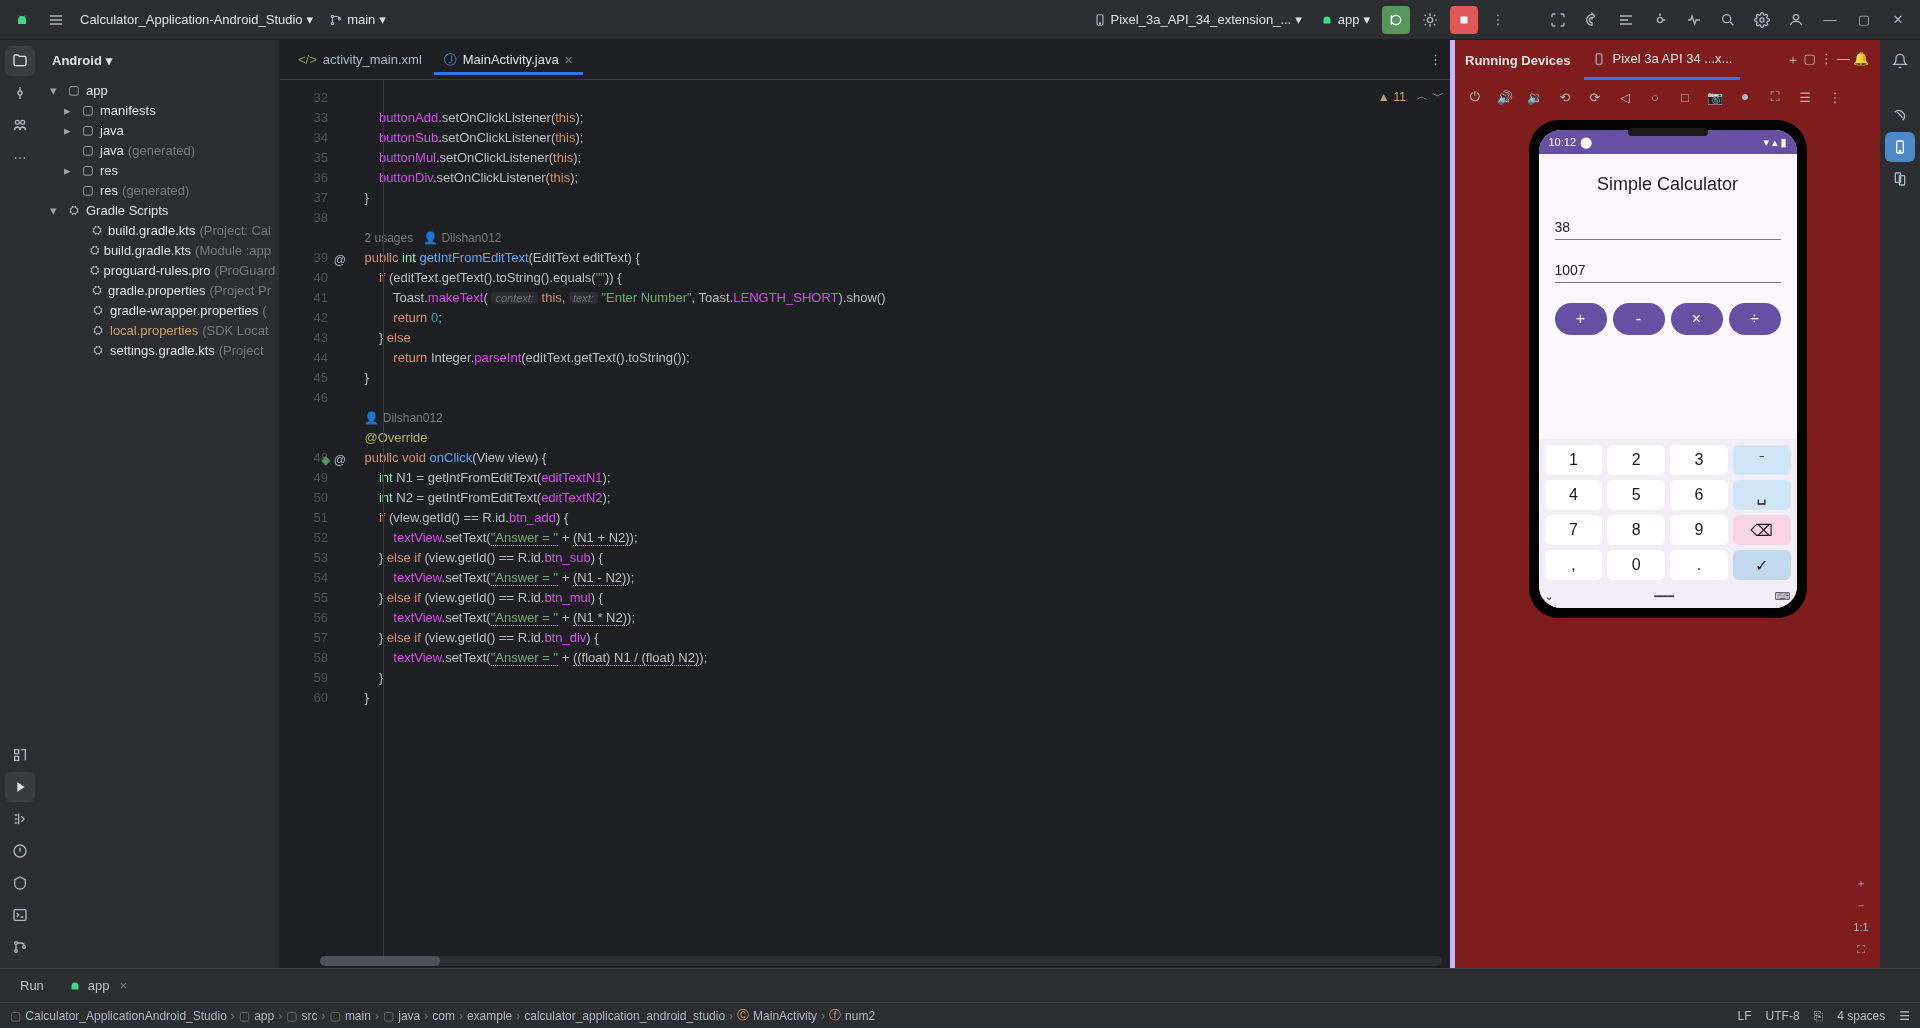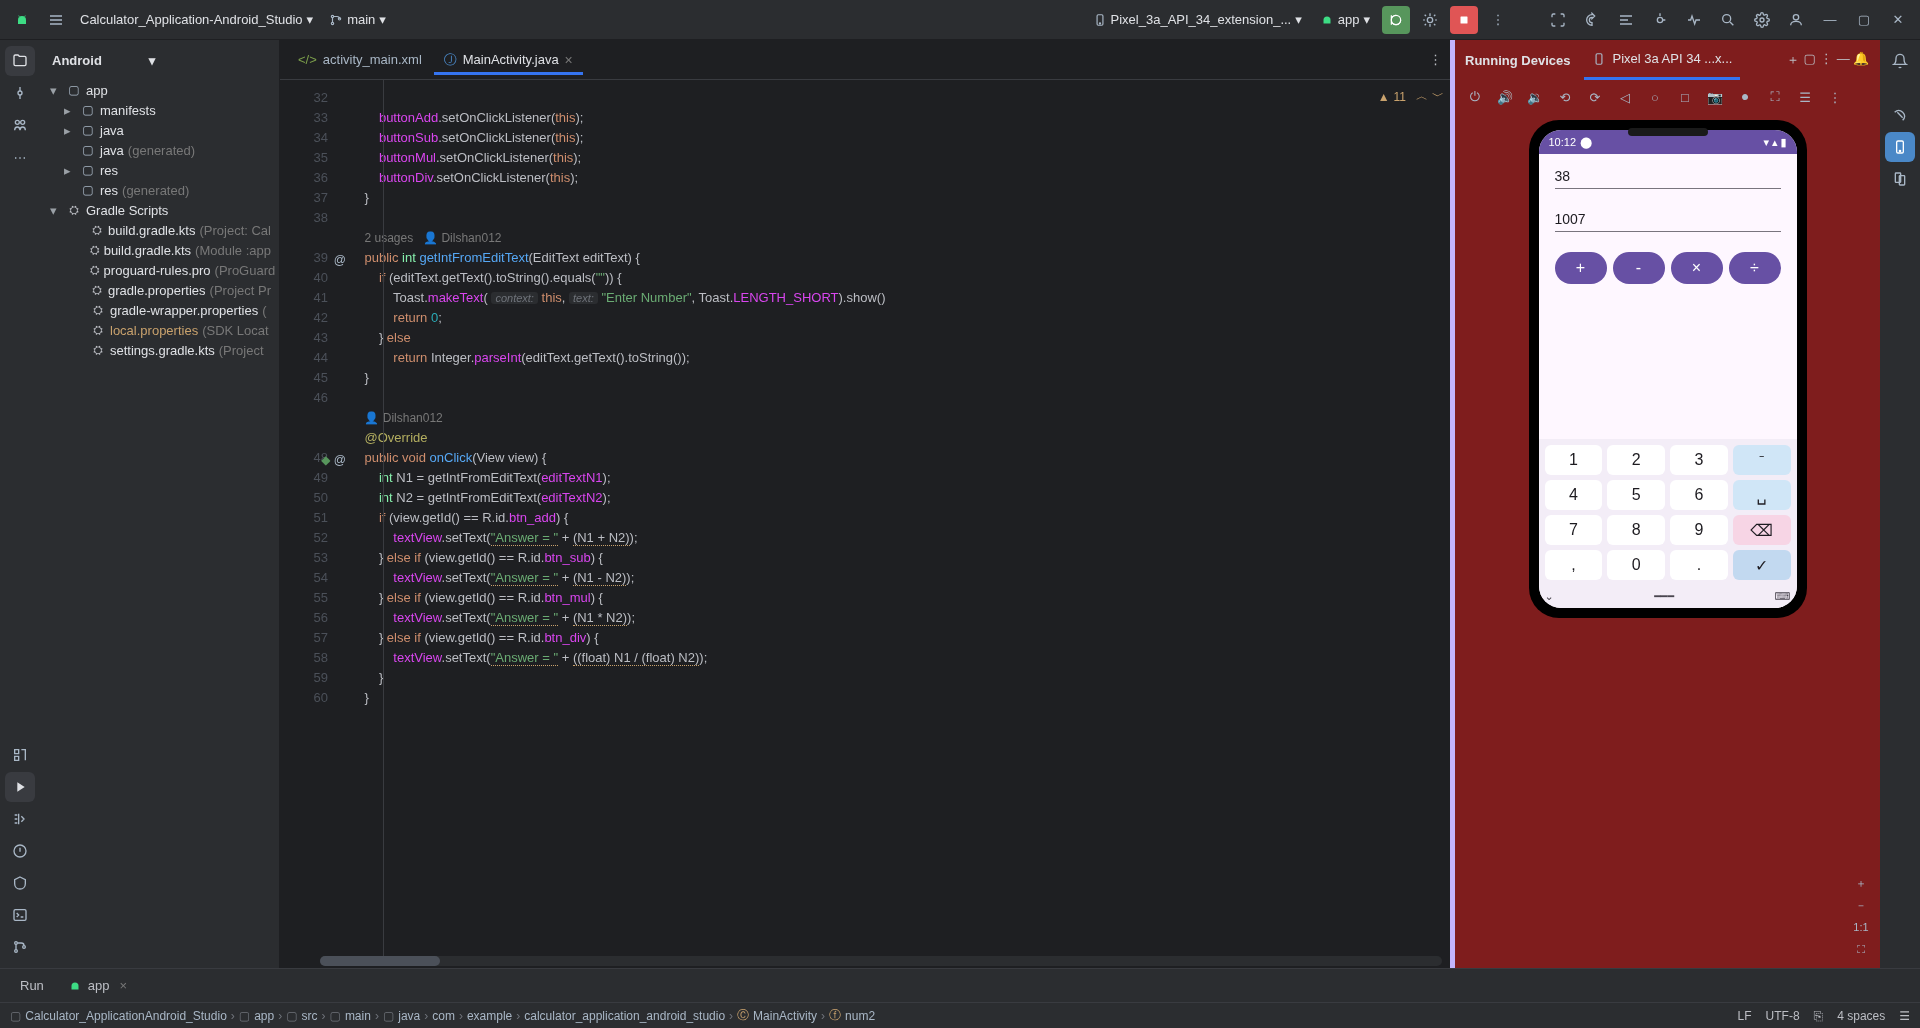--- a/index.html
+++ b/index.html
@@ -26,21 +26,21 @@
 .left-rail .rail-btn.active { background: #393b40; }
 .rail-sep { flex: 1; }
 
 
 .right-rail { width: 40px; background: #2b2d30; display: flex; flex-direction: column; align-items: center; padding: 6px 0; gap: 2px; }
 .right-rail .rail-btn { width: 30px; height: 30px; display: flex; align-items: center; justify-content: center; border-radius: 6px; color: #a9b7c6; }
 .right-rail .rail-btn.active { background: #4a88c7; color: #fff; }
 
 
 .project-panel { width: 240px; background: #2b2d30; border-right: 1px solid #1e1f22; display: flex; flex-direction: column; }
-.panel-header { height: 40px; display: flex; align-items: center; padding: 0 12px; font-weight: 600; color: #dfe1e5; gap: 43px; }
+.panel-header { height: 40px; display: flex; align-items: center; padding: 0 12px; font-weight: 600; color: #dfe1e5; }
 .tree { padding: 0 6px; overflow-y: auto; font-size: 13px; }
 .tree-row { display: flex; align-items: center; padding: 2px 2px; gap: 4px; white-space: nowrap; cursor: pointer; border-radius: 2px; }
 .tree-indent-0 { padding-left: 4px; }
 .tree-indent-1 { padding-left: 18px; }
 .tree-indent-2 { padding-left: 44px; }
 .tree-chevron { width: 12px; display: inline-block; color: #9aa0a6; }
 .tree-icon { width: 16px; height: 16px; display: inline-flex; align-items: center; justify-content: center; font-size: 12px; }
 .tree-label { color: #dfe1e5; }
 .tree-muted { color: #787878; }
 .tree-special { color: #c9a26d; }
@@ -484,20 +484,23 @@
           <div class="phone-notch"></div>
           <div class="phone-screen">
             <div class="statusbar">
               <span>10:12</span>
               <span style="margin-left:4px">⬤</span>
               <div class="sb-right">
                 <span>▾</span>
                 <span>▴</span>
                 <span>▮</span>
               </div>
+            </div>
+            <div class="app-header">
+              <div class="app-title">Simple Calculator</div>
             </div>
             <div class="app-body">
               <div class="input-field">38</div>
               <div class="input-field">1007</div>
               <div class="op-row" id="oprow">
                   <div class="op-btn">+</div>
                   <div class="op-btn">-</div>
                   <div class="op-btn">×</div>
                   <div class="op-btn">÷</div>
                 </div>

